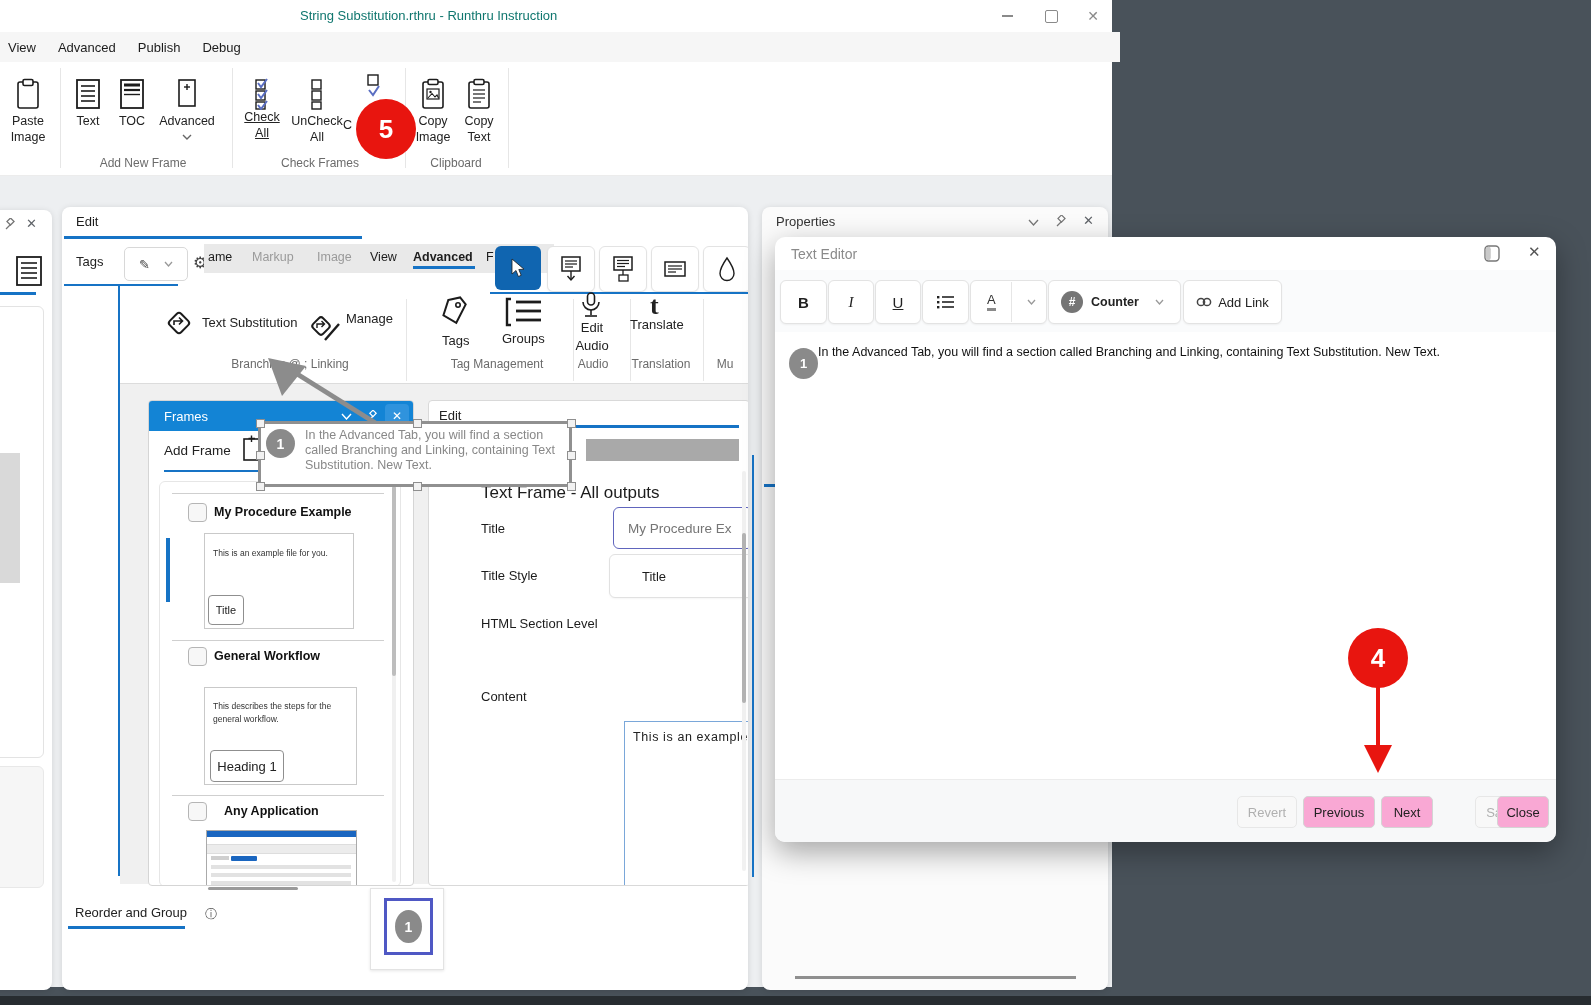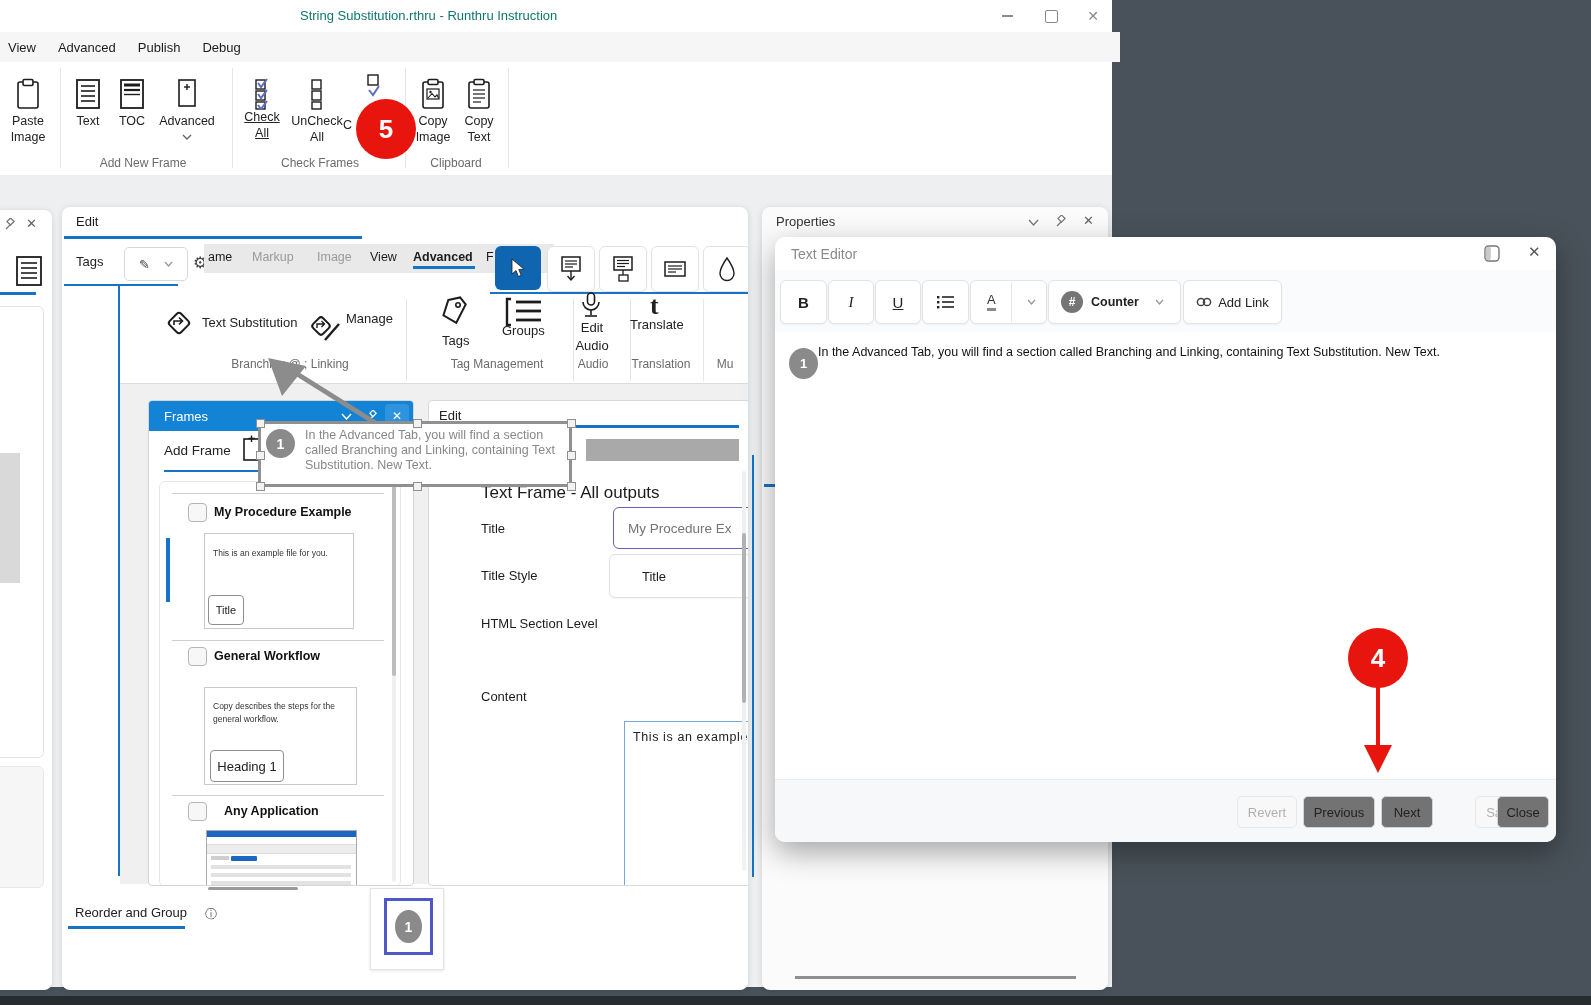--- a/index.html
+++ b/index.html
@@ -18,21 +18,21 @@
   .blue{background:#1673c5;}
   .tabtxt{font-size:12.5px;color:#1c1c1c;}
   .dim{color:#9a9a9a;}
   .chk{width:17px;height:17px;border:1px solid #b5b5b5;border-radius:4px;background:#f7f7f7;}
   .item-label{font-size:12.5px;font-weight:bold;color:#111;}
   .prevbox{border:1px solid #c9c9c9;background:#fff;}
   .chip{border:1px solid #8f8f8f;border-radius:4px;background:#fff;color:#222;display:flex;align-items:center;justify-content:center;}
   .formlbl{font-size:13px;color:#1c1c1c;}
   .selbox{border:1px solid #e1e1e1;border-radius:6px;background:#fff;font-size:13px;color:#1c1c1c;display:flex;align-items:center;padding-left:16px;box-shadow:0 1px 2px rgba(0,0,0,.04);}
   .ed-btn{border:1px solid #e3e3e3;border-radius:6px;background:#fff;display:flex;align-items:center;justify-content:center;box-shadow:0 1px 2px rgba(0,0,0,.05);}
-  .ft-btn{height:30px;border:1px solid #d4d4d4;border-radius:5px;background:#737373;font-size:13px;color:#222;display:flex;align-items:center;justify-content:center;}
+  .ft-btn{height:30px;border:1px solid #d4d4d4;border-radius:5px;background:#f9a8d4;font-size:13px;color:#222;display:flex;align-items:center;justify-content:center;}
   .ft-btn.disabled{color:#b0b0b0;border-color:#e7e7e7;background:#f8f8f8;}
   .red-badge{background:#e8150f;border-radius:50%;color:#fff;font-weight:bold;display:flex;align-items:center;justify-content:center;}
   .handle{width:7px;height:7px;background:#f2f2f2;border:1px solid #8f8f8f;position:absolute;}
   .hdr-ico{color:#5f6368;font-size:13px;}
   svg{display:block;}
 </style>
 </head>
 <body>
 
 <div class="abs" style="left:0;top:10;width:1112px;height:987px;background:#fff;">
@@ -268,21 +268,21 @@
     <path d="M14,4 L26,4 L30,12 L17,28 L6,18 Z" fill="none" stroke="#1c1c1c" stroke-width="2" transform="rotate(-12 17 17)"></path>
     <circle cx="21" cy="10" r="2.2" fill="none" stroke="#1c1c1c" stroke-width="1.6"></circle>
   </svg>
   <div class="abs" style="left:380px;top:126px;font-size:13px;">Tags</div>
   <svg class="abs" width="42" height="30" viewBox="0 0 42 30" style="left:441px;top:90px;">
     <path d="M8,2 L4,2 L4,28 L8,28" fill="none" stroke="#1c1c1c" stroke-width="2.4"></path>
     <line x1="13" y1="5" x2="38" y2="5" stroke="#1c1c1c" stroke-width="2.8"></line>
     <line x1="13" y1="14" x2="38" y2="14" stroke="#1c1c1c" stroke-width="2.8"></line>
     <line x1="13" y1="23" x2="38" y2="23" stroke="#1c1c1c" stroke-width="2.8"></line>
   </svg>
-  <div class="abs" style="left:440px;top:116px;font-size:13px;">Groups</div>
+  <div class="abs" style="left:440px;top:124px;font-size:13px;">Groups</div>
   <div class="abs grp-label" style="left:370px;top:150px;width:130px;">Tag Management</div>
   <div class="sep-v abs" style="left:511px;top:92px;height:82px;"></div>
 
   <svg class="abs" width="24" height="28" viewBox="0 0 24 28" style="left:517px;top:84px;">
     <rect x="8.5" y="2" width="7" height="12" rx="3.5" fill="none" stroke="#1c1c1c" stroke-width="1.6"></rect>
     <path d="M4,11 a8,8 0 0 0 16,0" fill="none" stroke="#1c1c1c" stroke-width="1.6"></path>
     <line x1="12" y1="19" x2="12" y2="24" stroke="#1c1c1c" stroke-width="1.6"></line>
     <line x1="6" y1="25" x2="18" y2="25" stroke="#1c1c1c" stroke-width="1.6"></line>
   </svg>
   <div class="abs" style="left:512px;top:112px;width:36px;text-align:center;font-size:13px;line-height:1.35;">
@@ -333,21 +333,21 @@
       <div class="abs blue" style="left:6px;top:56px;width:4px;height:64px;"></div>
       <div class="abs prevbox" style="left:44px;top:51px;width:148px;height:94px;">
         <div style="font-size:8.5px;color:#333;margin:14px 6px 0 8px;">This is an example file for you.</div>
         <div class="abs chip" style="left:3px;top:61px;width:34px;height:28px;font-size:11px;">Title</div>
       </div>
       <div class="abs" style="left:12px;top:158px;width:212px;height:1px;background:#cfcfcf;"></div>
 
       <div class="abs chk" style="left:28px;top:165px;"></div>
       <div class="abs item-label" style="left:54px;top:167px;">General Workflow</div>
       <div class="abs prevbox" style="left:44px;top:205px;width:151px;height:96px;">
-        <div style="font-size:8.5px;color:#333;margin:12px 20px 0 8px;line-height:1.5;">Copy describes the steps for the general workflow.</div>
+        <div style="font-size:8.5px;color:#333;margin:12px 20px 0 8px;line-height:1.5;">This describes the steps for the general workflow.</div>
         <div class="abs chip" style="left:5px;top:62px;width:72px;height:30px;font-size:13px;">Heading 1</div>
       </div>
       <div class="abs" style="left:12px;top:313px;width:212px;height:1px;background:#cfcfcf;"></div>
 
       <div class="abs chk" style="left:28px;top:320px;"></div>
       <div class="abs item-label" style="left:64px;top:322px;">Any Application</div>
       <div class="abs" style="left:46px;top:348px;width:149px;height:56px;border:1px solid #aaa;background:#fff;overflow:hidden;">
         <div style="height:6px;background:#1a66c0;"></div>
         <div style="height:7px;background:#fff;border-bottom:1px solid #ddd;"></div>
         <div style="height:8px;background:#ececec;border-bottom:1px solid #ddd;"></div>

